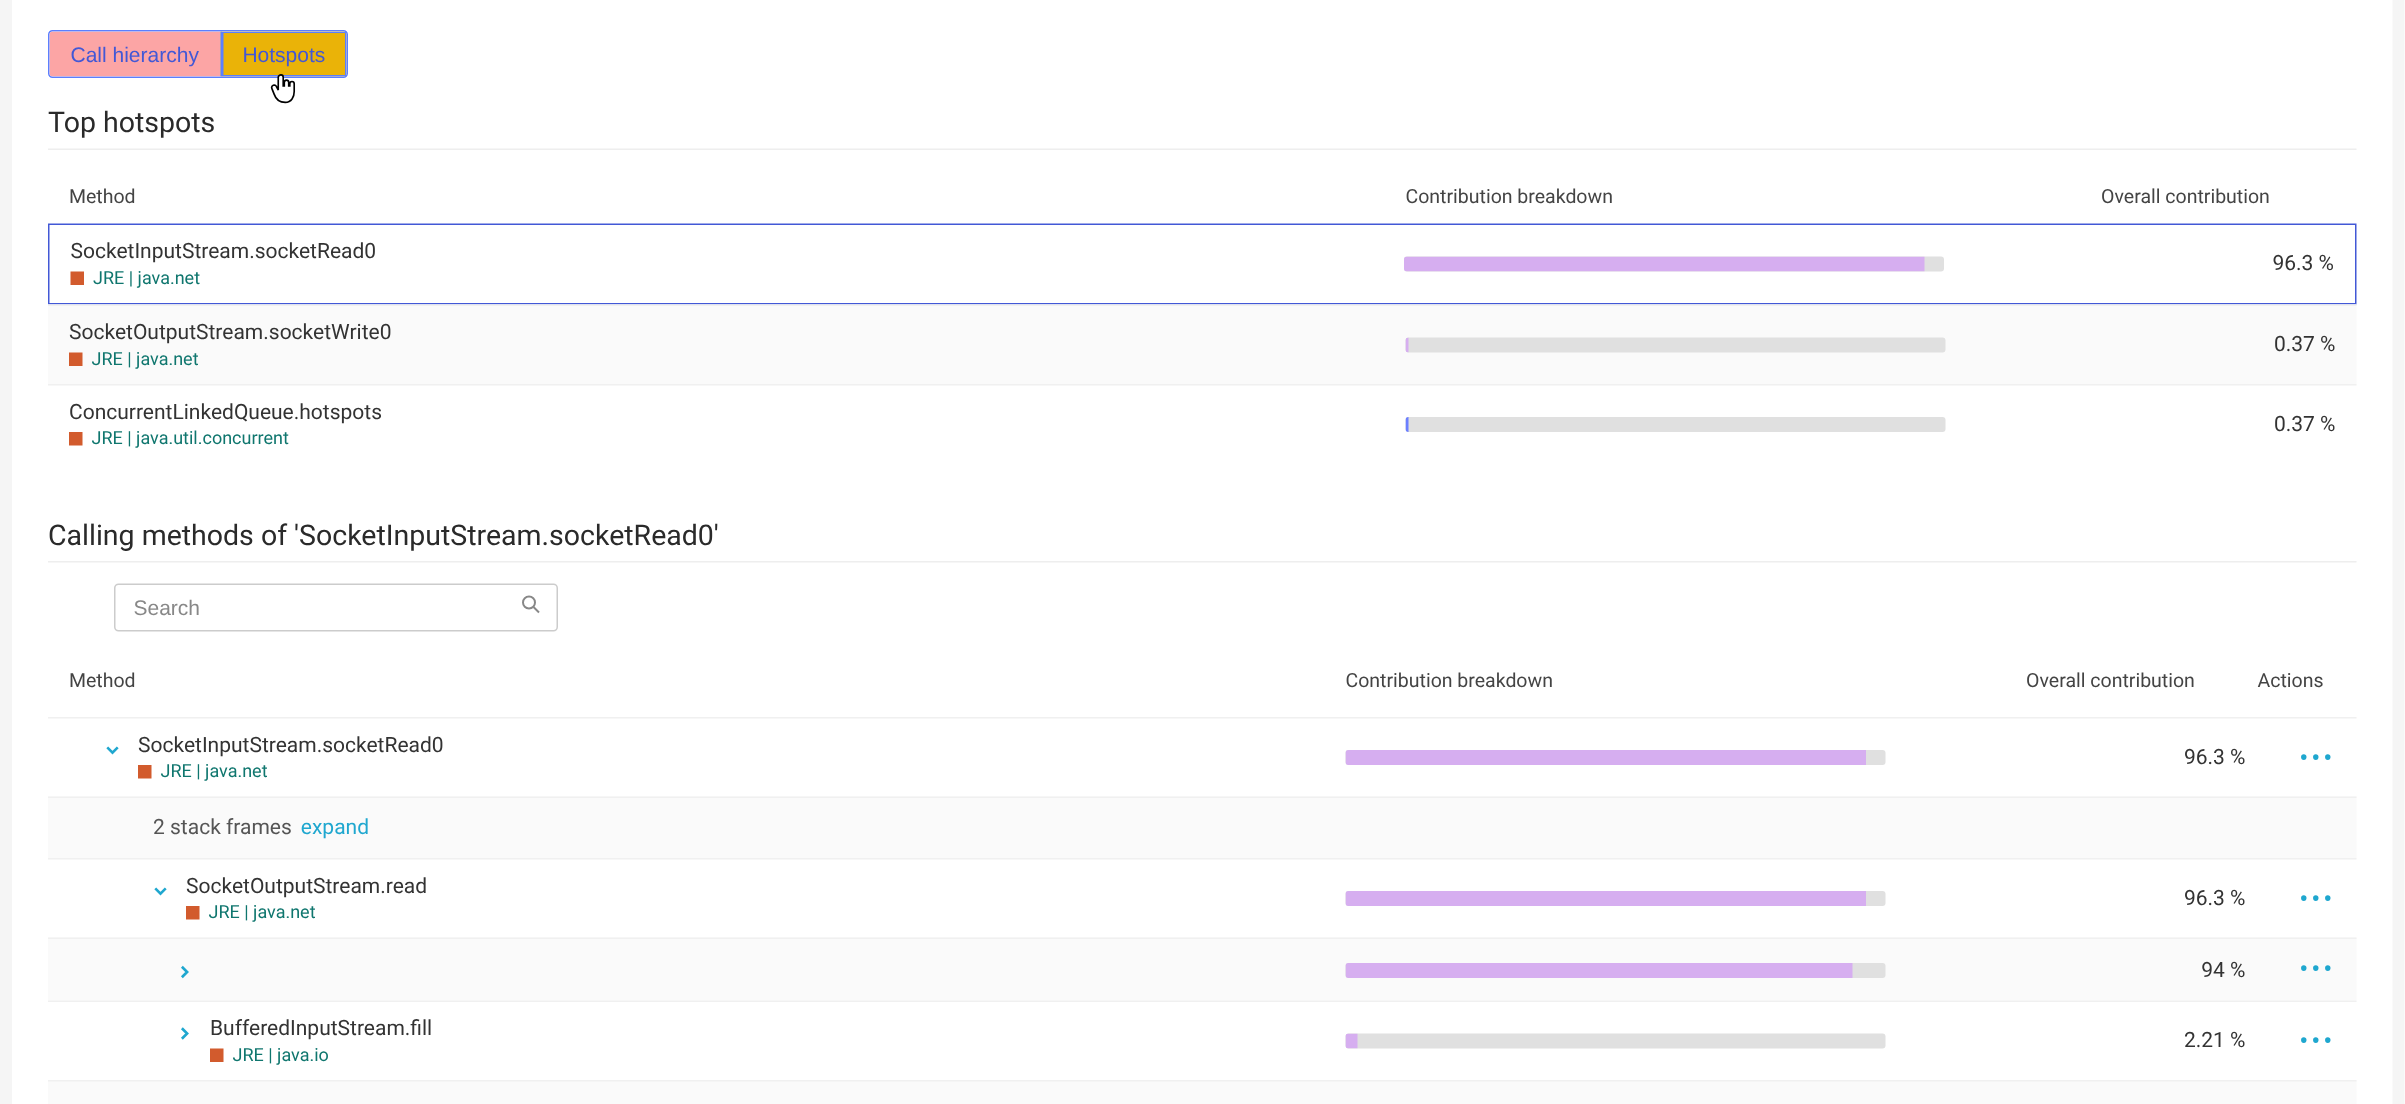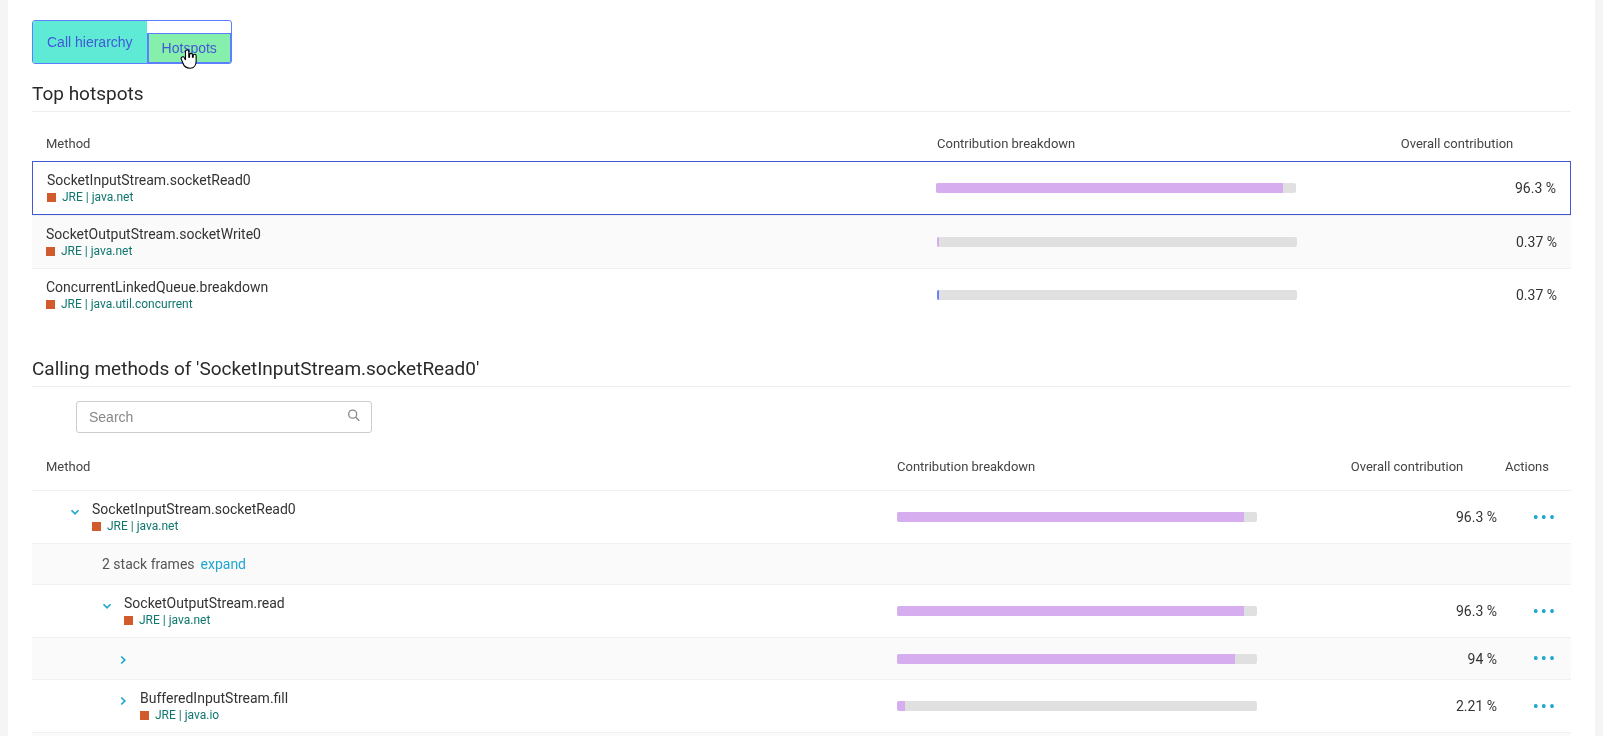--- a/index.html
+++ b/index.html
@@ -21,28 +21,27 @@
     border-radius: 3px;
     margin-left: 24px;
     margin-bottom: 18px;
     overflow: hidden;
   }
   .tab {
     padding: 7px 14px;
     font-size: 14px;
     color: #4258d6;
     cursor: pointer;
-    background: #5eead4;
+    background: #fca5a5;
     border: none;
   }
   .tab + .tab { border-left: 1px solid #5b7fff; }
   .tab.active {
-    background: #86efac;
+    background: #eab308;
     box-shadow: inset 0 0 0 1px #5b7fff;
-    margin-top: 12px;
   }
   .cursor-hand {
     position: absolute;
     left: 172px;
     top: 48px;
     pointer-events: none;
   }
   .cursor-hand svg { width: 22px; height: 24px; }
   .content { padding: 0 24px; }
   h2.section-title {
@@ -197,21 +196,21 @@
       <div>
             <div class="bar-track">
               <div class="bar-fill" style="width:0.5%; background:#d6aef0"></div>
             </div>
           </div>
       <div class="overall-cell">0.37 %</div>
         </div>
         <div class="row no-actions">
       <div class="method-cell">
         <div>
-          <div class="method-name">ConcurrentLinkedQueue.breakdown</div>
+          <div class="method-name">ConcurrentLinkedQueue.hotspots</div>
           <div class="method-sub">
                 <span class="color-chip" style="background:#d25b2d"></span>
                 <span>JRE | java.util.concurrent</span>
               </div>
         </div>
       </div>
       <div>
             <div class="bar-track">
               <div class="bar-fill" style="width:0.5%; background:#6b7fff"></div>
             </div>

